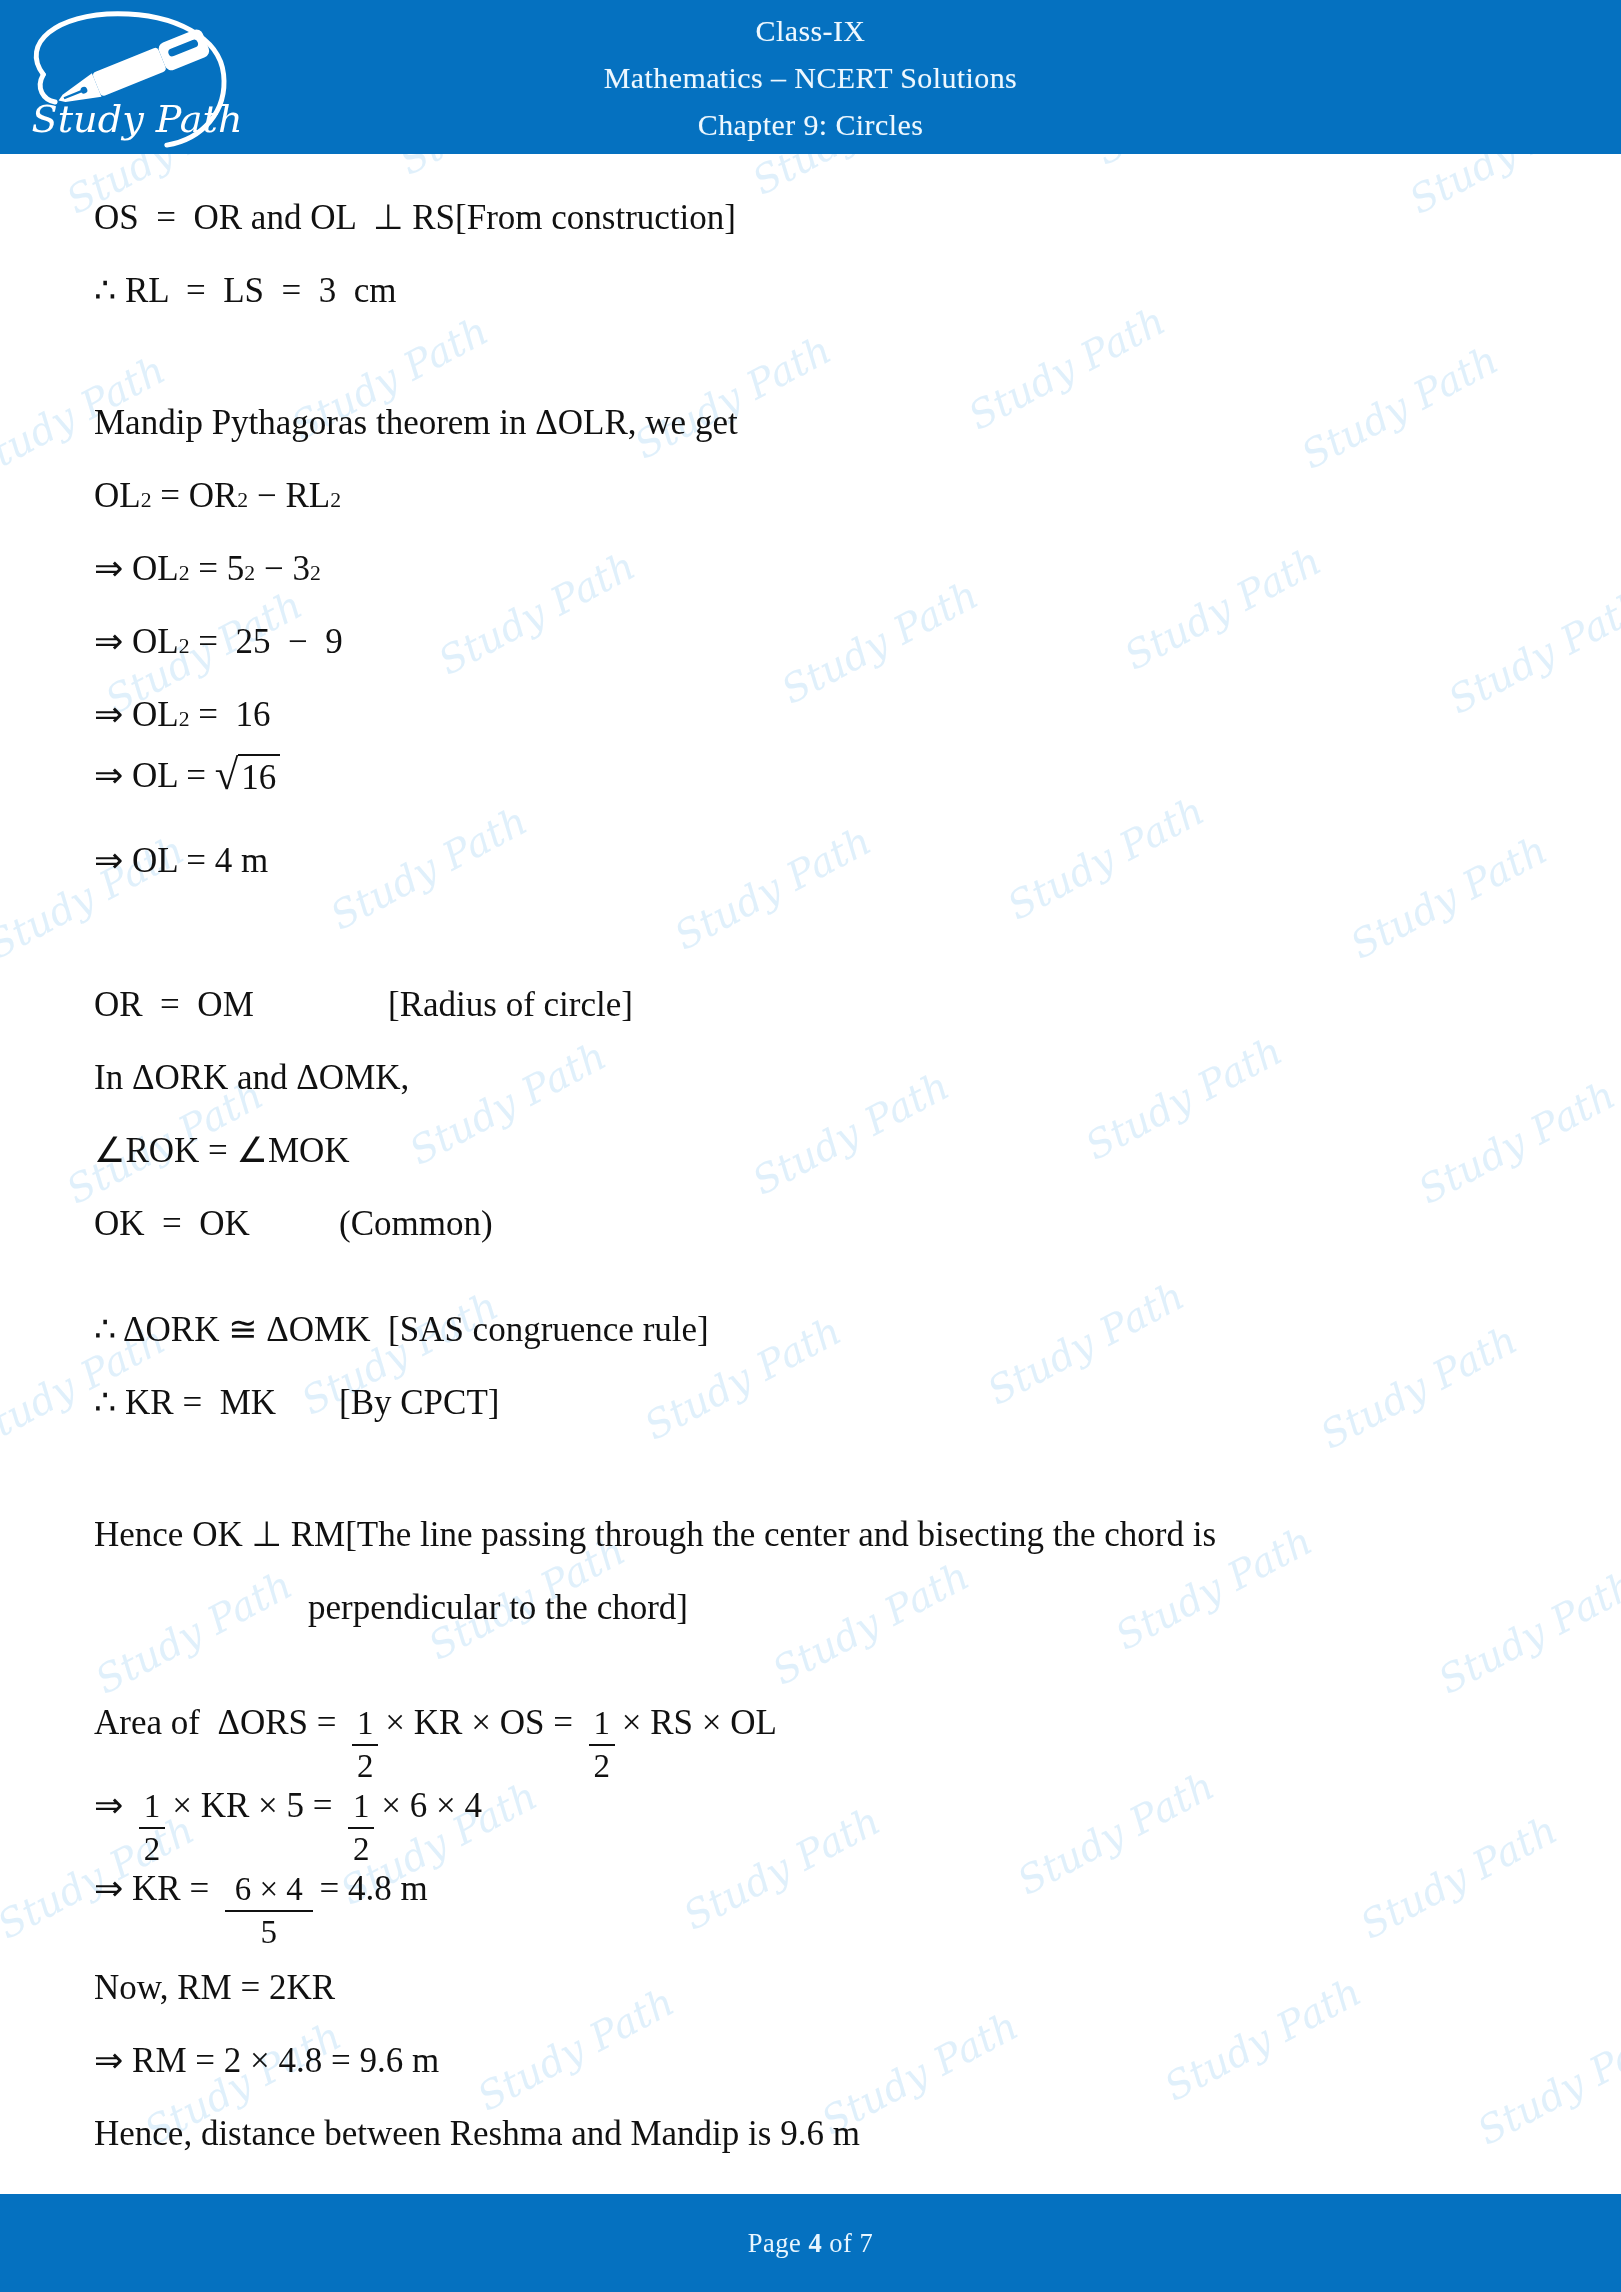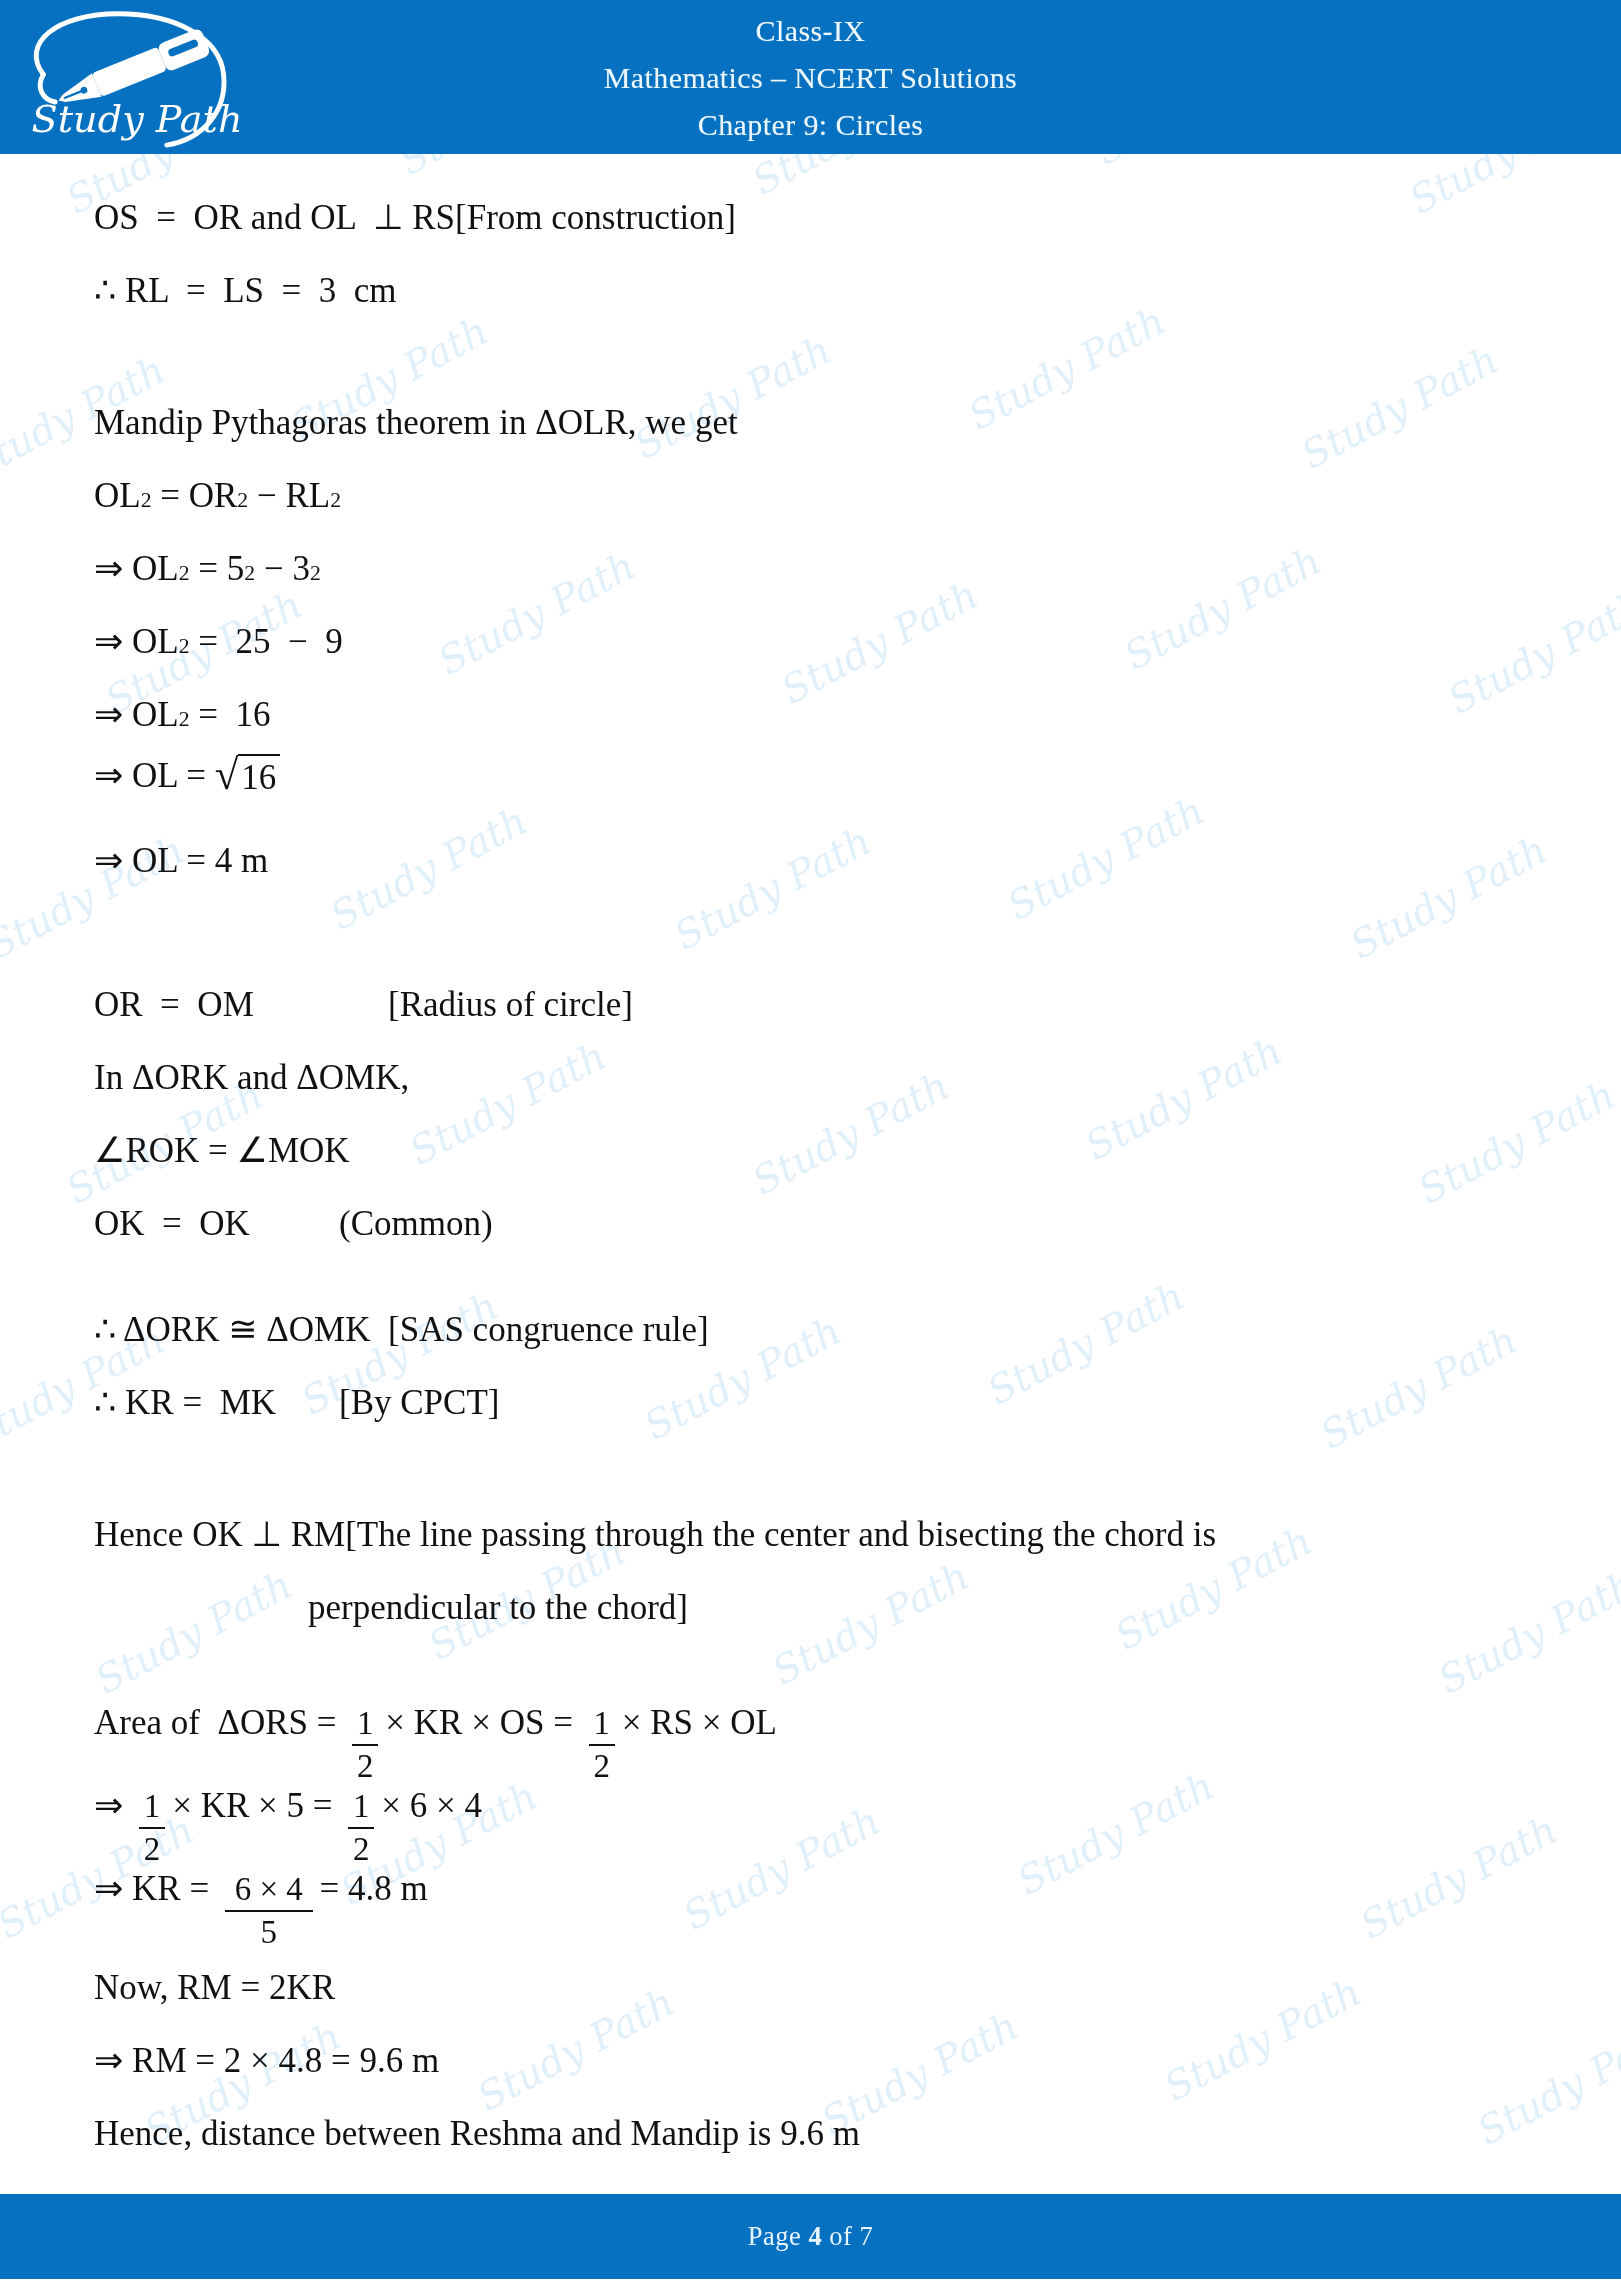--- a/index.html
+++ b/index.html
@@ -38,21 +38,21 @@
     font-family:"Liberation Serif", serif;
     font-size:30px;
     line-height:45px;
     letter-spacing:0.4px;
     text-shadow:0 0 1px rgba(255,255,255,0.35);
   }
 
   
   .footer {
     position:absolute; left:0; top:2194px;
-    width:1621px; height:85px;
+    width:1621px; height:98px;
     background:#0571c0;
     display:flex; align-items:center; justify-content:center;
   }
   .footer-text {
     color:#e8f6ff;
     font-family:"Liberation Serif", serif;
     font-size:26.5px;
     letter-spacing:0.5px;
   }
   .footer-text b { font-weight:bold; }

